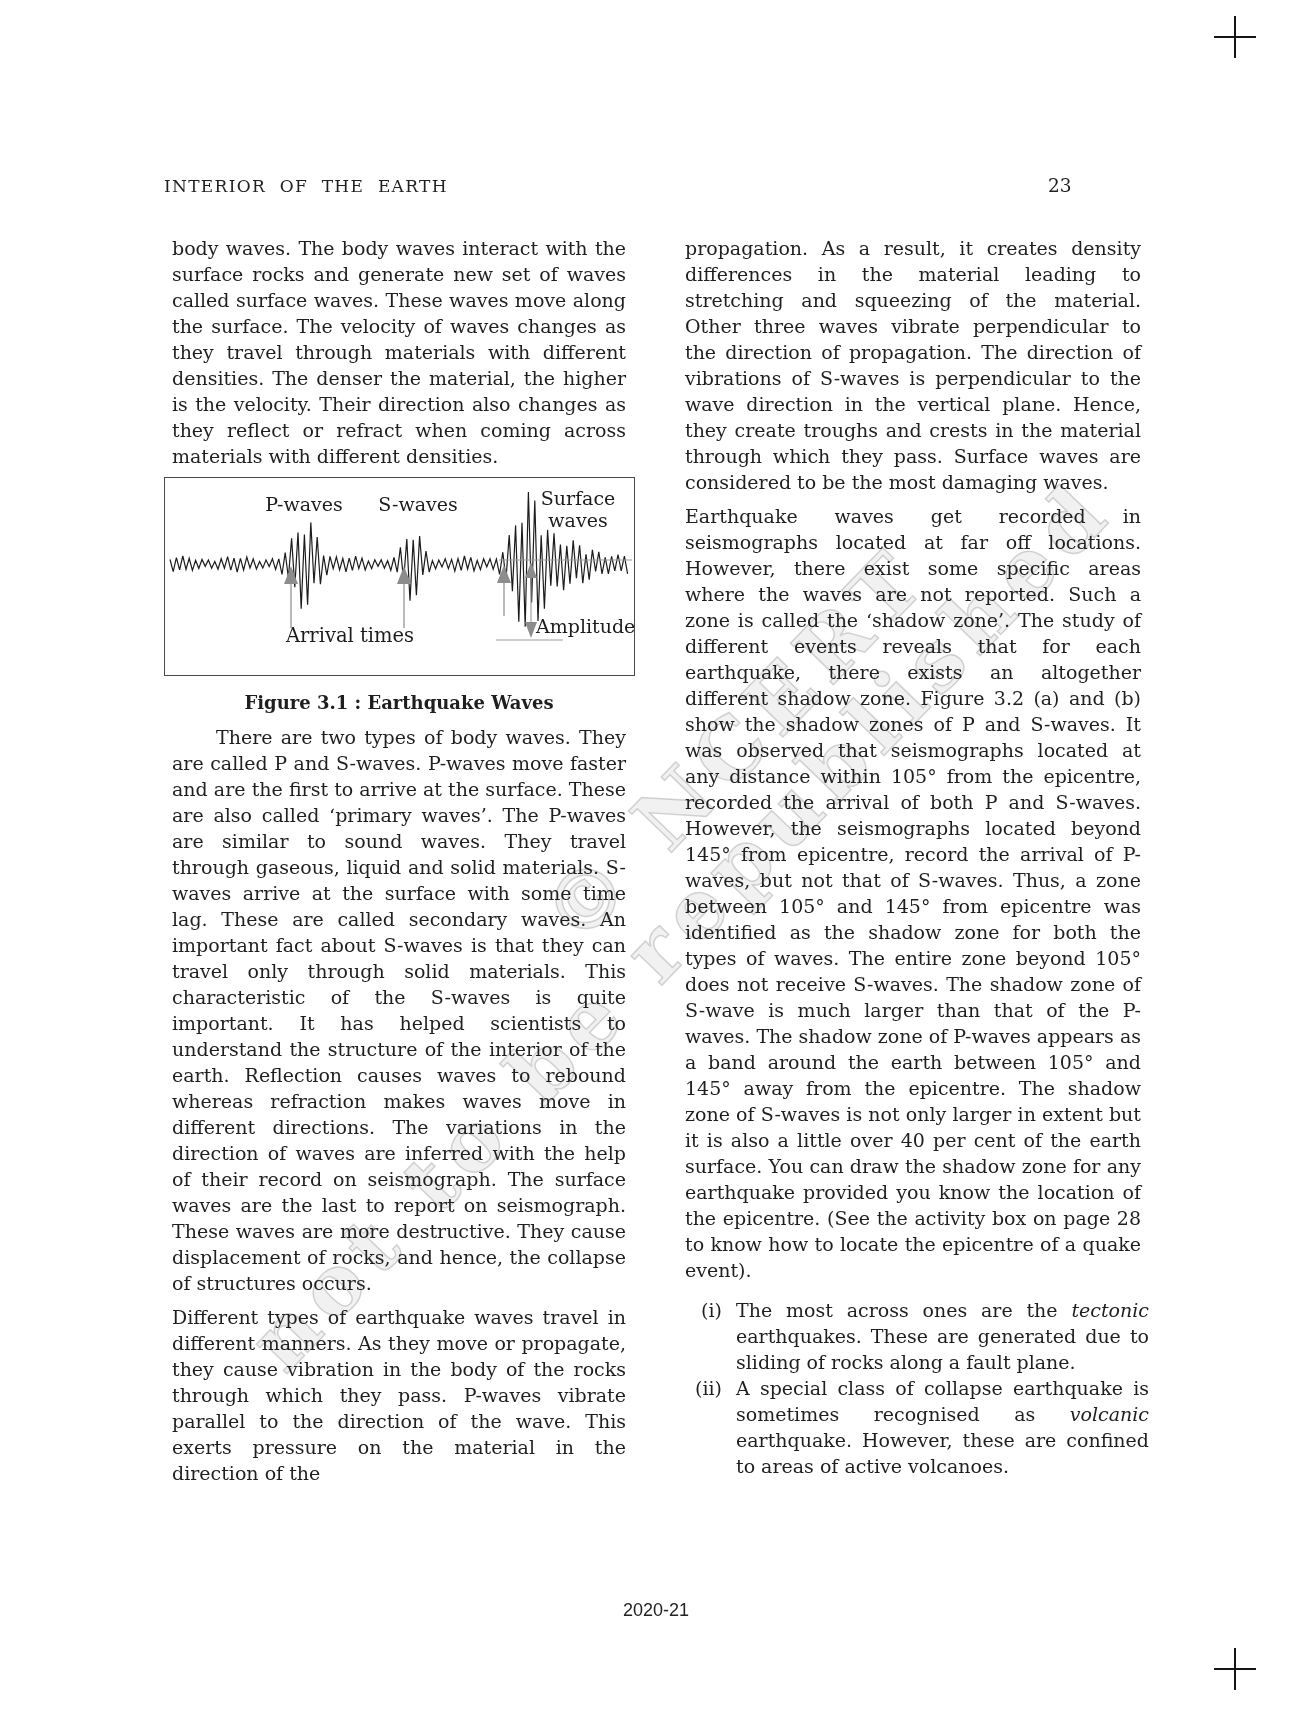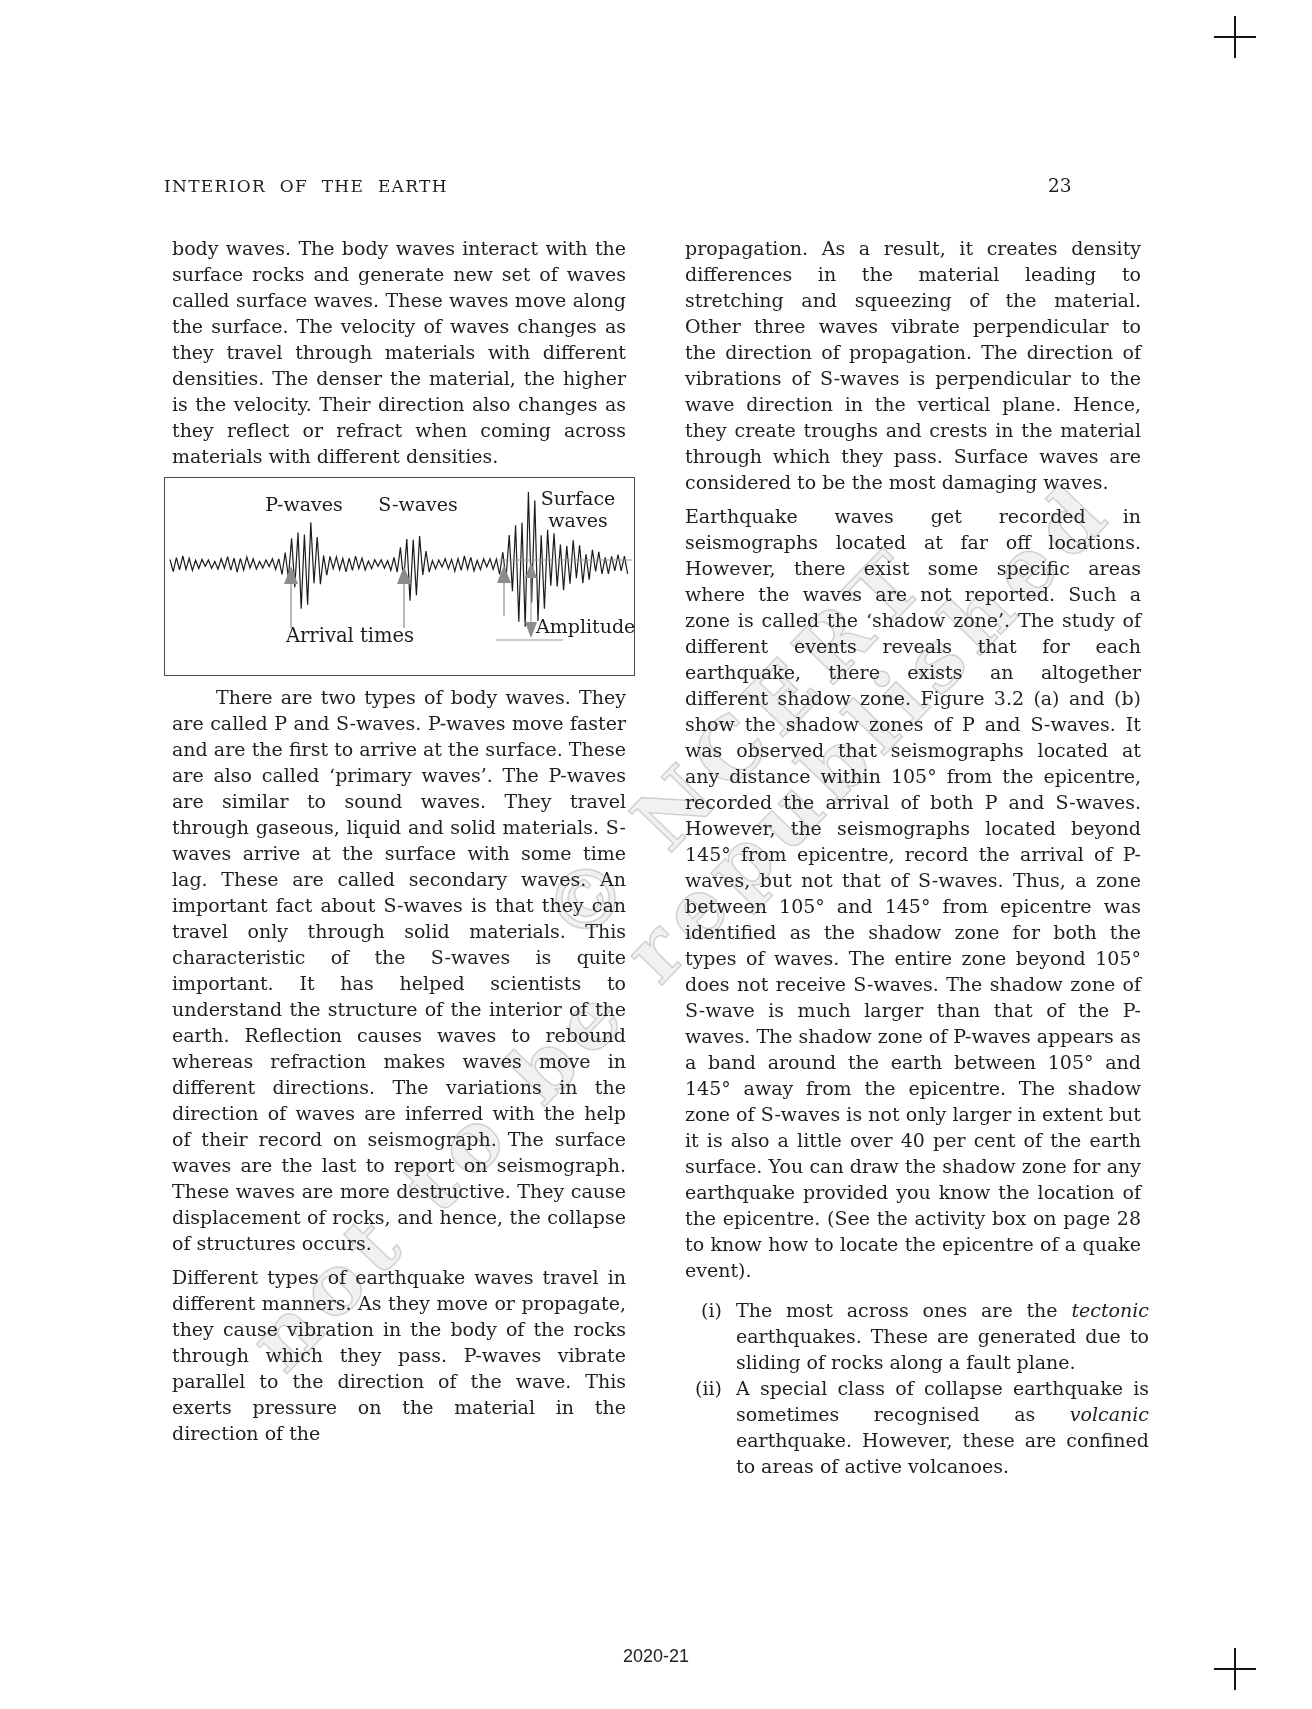--- a/index.html
+++ b/index.html
@@ -32,21 +32,21 @@
        background:#fff;}
   .fig svg{display:block;}
   .fig text{font-family:"DejaVu Serif",serif;fill:#1c1c1c;}
   .caption{margin-top:14px;text-align:center;font-weight:bold;font-size:18px;}
   
   .eq-list{margin-top:14px;}
   .li{display:flex;}
   .li .mk{flex:none;width:45px;text-align:right;}
   .li .tx{flex:1;margin-left:14px;text-align:justify;}
   
-  .footer{position:absolute;left:0;top:1646px;width:1312px;text-align:center;
+  .footer{position:absolute;left:0;top:1600px;width:1312px;text-align:center;
           font-family:"Liberation Sans",sans-serif;font-size:18px;color:#222;z-index:1;}
   
   .crop{position:absolute;width:42px;height:42px;z-index:2;}
   .crop::before{content:"";position:absolute;left:0;top:20px;width:42px;height:2px;background:#141414;}
   .crop::after{content:"";position:absolute;left:20px;top:0;width:2px;height:42px;background:#141414;}
   .crop-tr{left:1214px;top:16px;}
   .crop-br{left:1214px;top:1648px;}
 </style>
 </head>
 <body>
@@ -93,20 +93,21 @@
 
         <text x="139" y="33" font-size="19" text-anchor="middle">P-waves</text>
         <text x="253" y="33" font-size="19" text-anchor="middle">S-waves</text>
         <text x="413" y="27" font-size="19" text-anchor="middle">Surface</text>
         <text x="413" y="49" font-size="19" text-anchor="middle">waves</text>
         <text x="185" y="164" font-size="19.5" text-anchor="middle">Arrival times</text>
         <text x="371" y="155" font-size="19" text-anchor="start">Amplitude</text>
       </svg>
     </div>
 
+    <div class="caption">Figure 3.1 : Earthquake Waves</div>
 
     <p class="indent p-after-caption">There are two types of body waves. They are called P and S-waves. P-waves move faster and are the first to arrive at the surface. These are also called ‘primary waves’. The P-waves are similar to sound waves. They travel through gaseous, liquid and solid materials. S-waves arrive at the surface with some time lag. These are called secondary waves. An important fact about S-waves is that they can travel only through solid materials. This characteristic of the S-waves is quite important. It has helped scientists to understand the structure of the interior of the earth. Reflection causes waves to rebound whereas refraction makes waves move in different directions. The variations in the direction of waves are inferred with the help of their record on seismograph. The surface waves are the last to report on seismograph. These waves are more destructive. They cause displacement of rocks, and hence, the collapse of structures occurs.</p>
 
 
     <p>Different types of earthquake waves travel in different manners. As they move or propagate, they cause vibration in the body of the rocks through which they pass. P-waves vibrate parallel to the direction of the wave. This exerts pressure on the material in the direction of the</p>
   </div>
 
   <div class="col col-right">
     <p>propagation. As a result, it creates density differences in the material leading to stretching and squeezing of the material. Other three waves vibrate perpendicular to the direction of propagation. The direction of vibrations of S-waves is perpendicular to the wave direction in the vertical plane. Hence, they create troughs and crests in the material through which they pass. Surface waves are considered to be the most damaging waves.</p>
 

